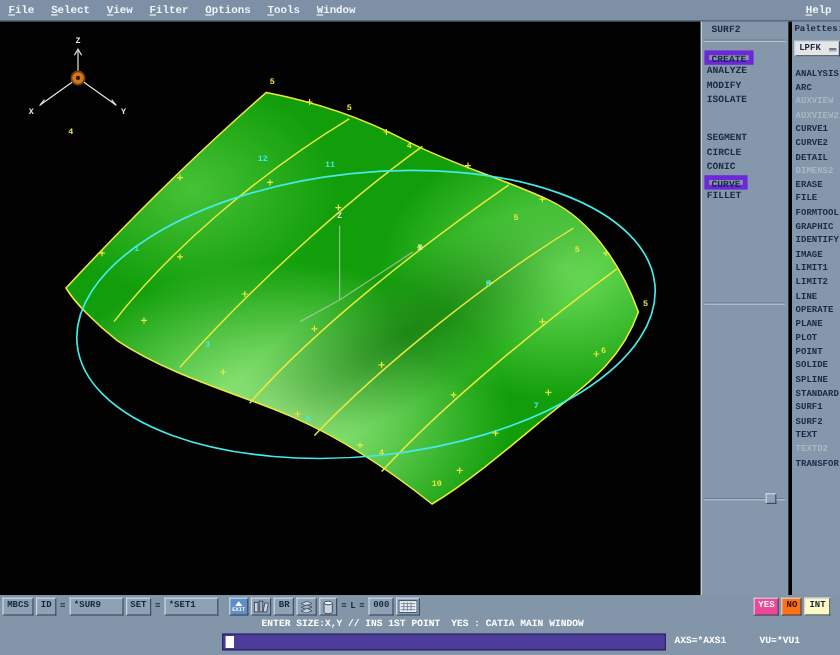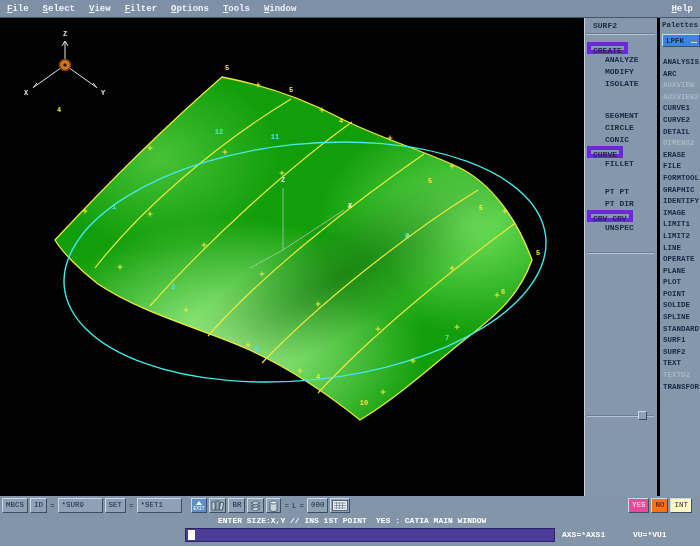--- a/index.html
+++ b/index.html
@@ -22,44 +22,44 @@
   .lbl.white{fill:#dfe8df;}
   #tick-layer path{stroke:#ece93c;stroke-width:1;}
   
   .surf2-panel{position:absolute;top:18px;left:584px;width:73px;height:478px;background:#8497ab;
     border-left:1px solid #c6d1dc;color:#1a2946;font-size:8px;font-weight:bold;}
   .panel-title{position:absolute;top:3px;left:0;right:0;padding-left:8px;}
   .title-rule{position:absolute;top:15px;left:1px;right:2px;border-top:1px solid #6b7c90;
     border-bottom:1px solid #b8c4d1;}
   .pgroup{position:absolute;left:0;right:0;}
   .g1{top:24px}.g2{top:92px}.g3{top:168px}
-  .panel-item{height:12px;line-height:12px;padding-left:20px;white-space:nowrap;}
+  .panel-item{height:12px;line-height:12px;padding-left:4px;white-space:nowrap;}
   .pgroup .boxed{border:4px solid #6d28d9;width:max-content;padding:0 2px;margin-left:2px;
     height:12px;line-height:10px;}
   .hr1{position:absolute;top:234px;left:2px;right:3px;border-top:1px solid #6b7c90;
     border-bottom:1px solid #b8c4d1;}
   .hr2{position:absolute;top:397px;left:2px;right:3px;border-top:1px solid #6b7c90;
     border-bottom:1px solid #b8c4d1;}
   .grip{position:absolute;right:7px;top:-5px;width:9px;height:9px;background:#8ea1b5;
     border:1px solid #3e4d5f;border-top-color:#cdd8e2;border-left-color:#cdd8e2;}
   .palettes-panel{position:absolute;top:18px;left:657px;width:43px;height:478px;background:#8497ab;
     border-left:3px solid #000000;color:#1a2946;font-size:7.5px;font-weight:bold;}
   .pal-title{position:absolute;top:3px;left:2px;white-space:nowrap;}
-  .lpfk{position:absolute;top:16px;left:2px;width:38px;height:13px;background:#3b82f6;
+  .lpfk{position:absolute;top:16px;left:2px;width:38px;height:13px;background:#e5e5e5;
     border:1px solid #3e4d5f;border-top-color:#cdd8e2;border-left-color:#cdd8e2;
     padding:1px 0 0 3px;display:flex;align-items:center;}
   .lpfk .dash{margin-left:auto;margin-right:2px;width:6px;height:3px;background:#6b7c90;
     border-bottom:1px solid #cdd8e2;}
   .pal-list{position:absolute;top:39px;left:0;right:0;}
   .pal-list .panel-item{height:11.6px;line-height:11.6px;padding-left:3px;}
   .disabled{color:#aab7c4;}
   
   .toolbar{position:absolute;top:496px;left:0;width:700px;height:19px;background:#8295a9;
     display:flex;align-items:center;gap:2px;padding:0 8px 0 2px;
-    font-size:7.5px;font-weight:normal;color:#16263f;}
+    font-size:7.5px;font-weight:bold;color:#16263f;}
   .tb{background:#8ea1b5;border:1px solid #3e4d5f;border-top-color:#cdd8e2;border-left-color:#cdd8e2;
     height:15px;line-height:13px;padding:0 3px;text-align:center;white-space:nowrap;}
   .tb-wide{min-width:45px;text-align:left;}
   .eq{padding:0 1px;}
   .exit{background:#5f8fc7;color:#fff;display:flex;flex-direction:column;align-items:center;
     justify-content:center;line-height:5px;padding:0 2px;}
   .exit .tri{width:0;height:0;border-left:3px solid transparent;border-right:3px solid transparent;
     border-bottom:4px solid #fff;margin-bottom:1px;}
   .exit .xl{font-size:4.5px;letter-spacing:0;}
   .icon-btn{display:flex;align-items:center;justify-content:center;padding:0 1px;}
@@ -208,27 +208,20 @@
       <div class="panel-item">ISOLATE</div>
     </div>
   <div class="pgroup g2">
 
   <div class="panel-item">SEGMENT</div>
       <div class="panel-item">CIRCLE</div>
       <div class="panel-item">CONIC</div>
       <div class="panel-item boxed">CURVE</div>
       <div class="panel-item">FILLET</div>
     </div>
-  <div class="pgroup g3">
-
-  <div class="panel-item">PT PT</div>
-      <div class="panel-item">PT DIR</div>
-      <div class="panel-item boxed">CRV CRV</div>
-      <div class="panel-item">UNSPEC</div>
-    </div>
   <div class="hr1"></div>
   <div class="hr2">
     <div class="grip"></div>
   </div>
 </div>
 
 <div class="palettes-panel">
   <div class="pal-title">Palettes:</div>
   <div class="lpfk">
     <span>LPFK</span>

